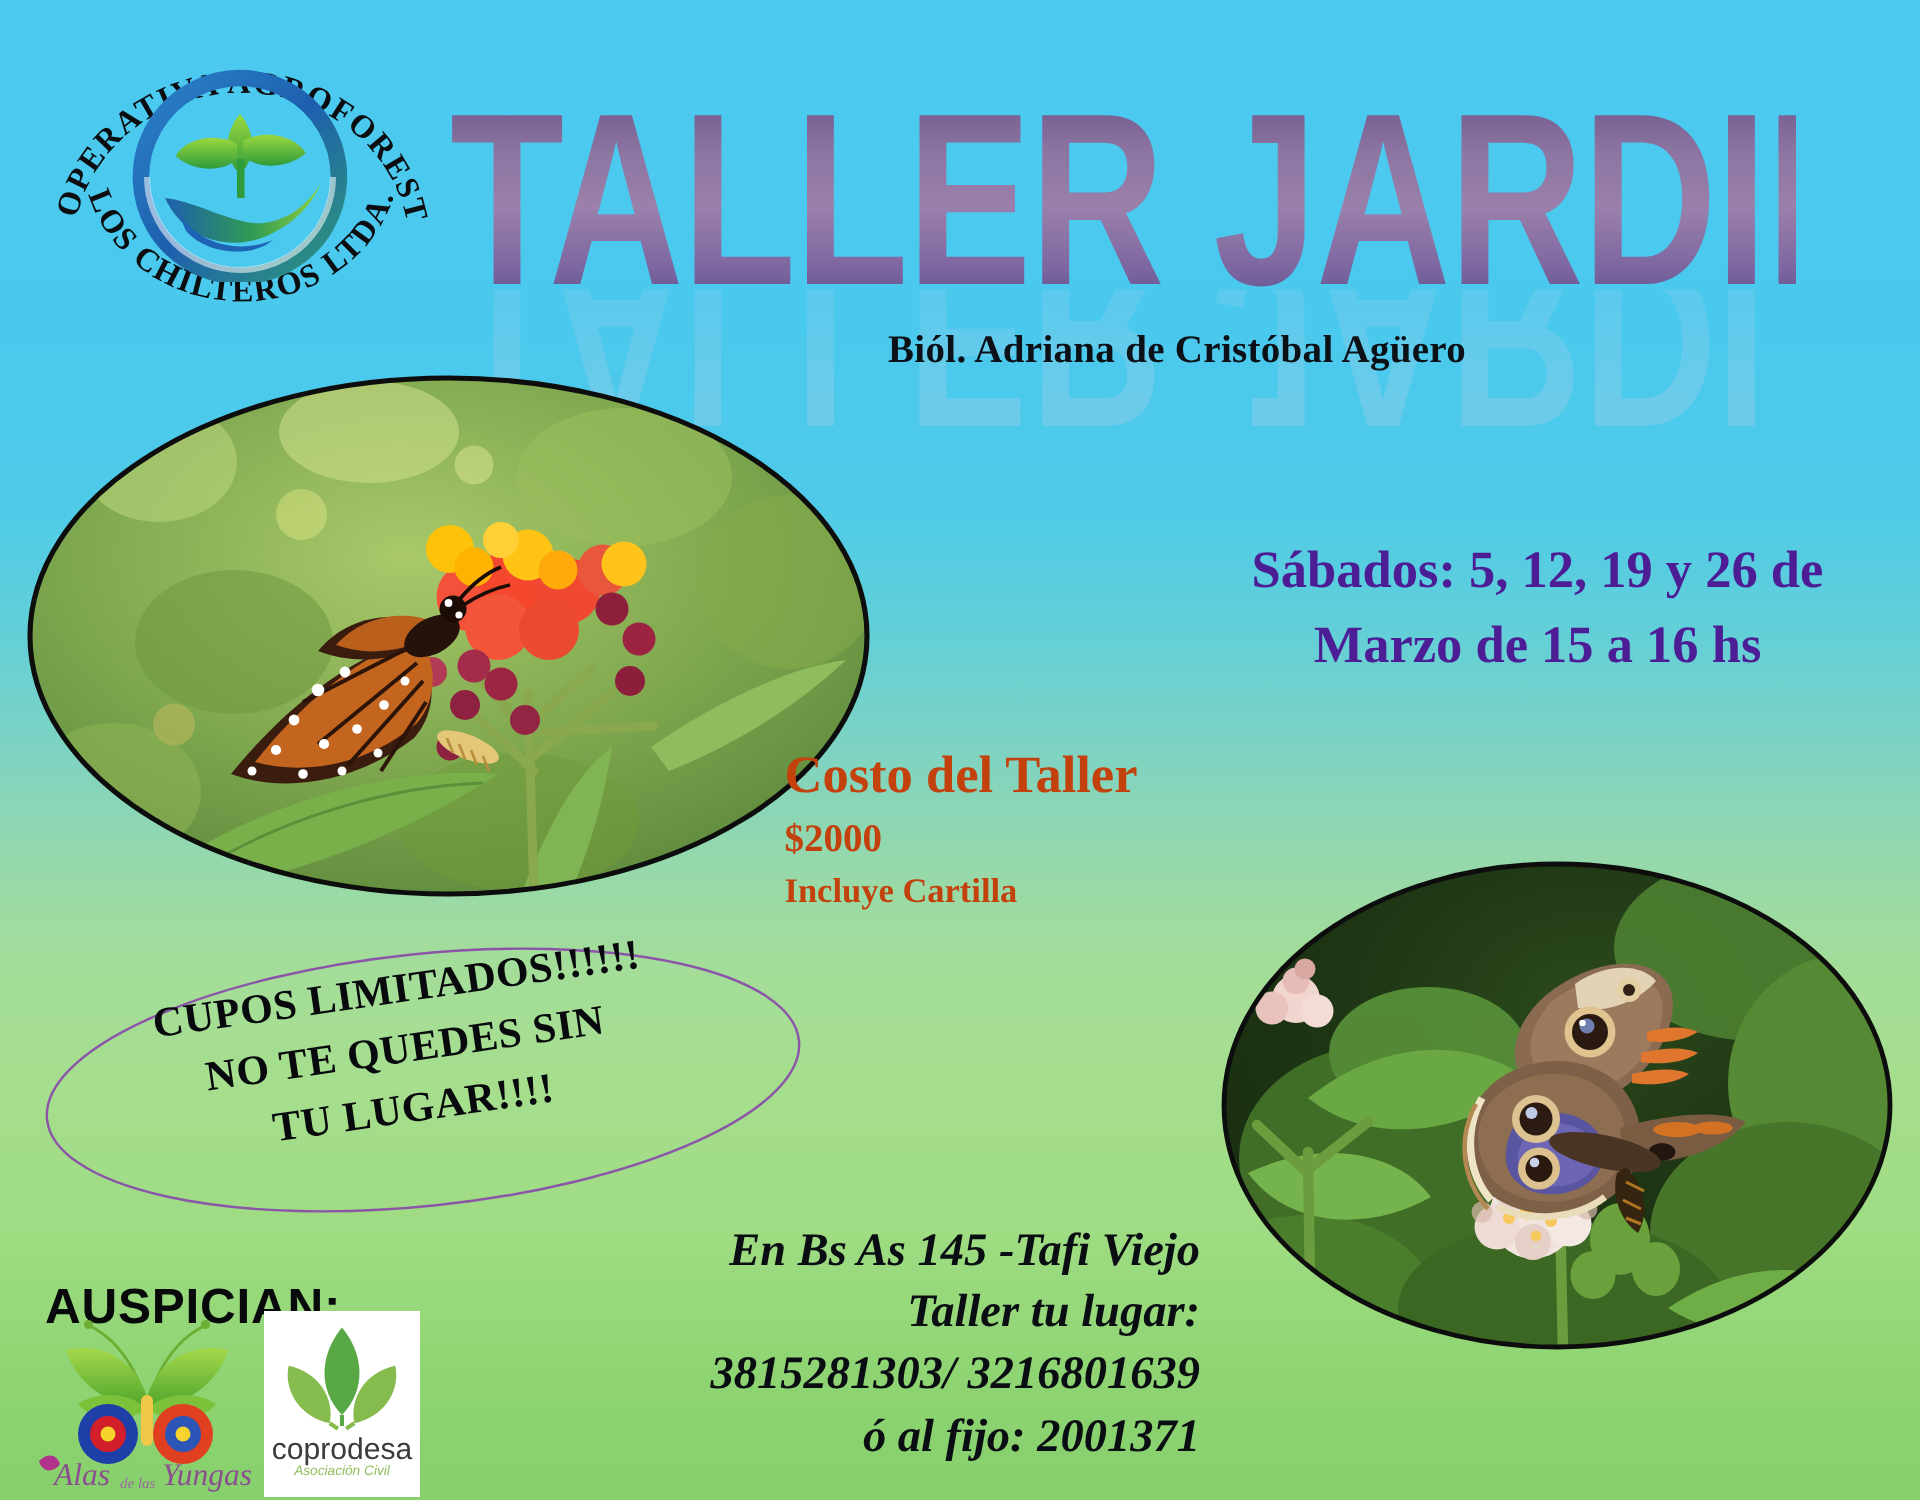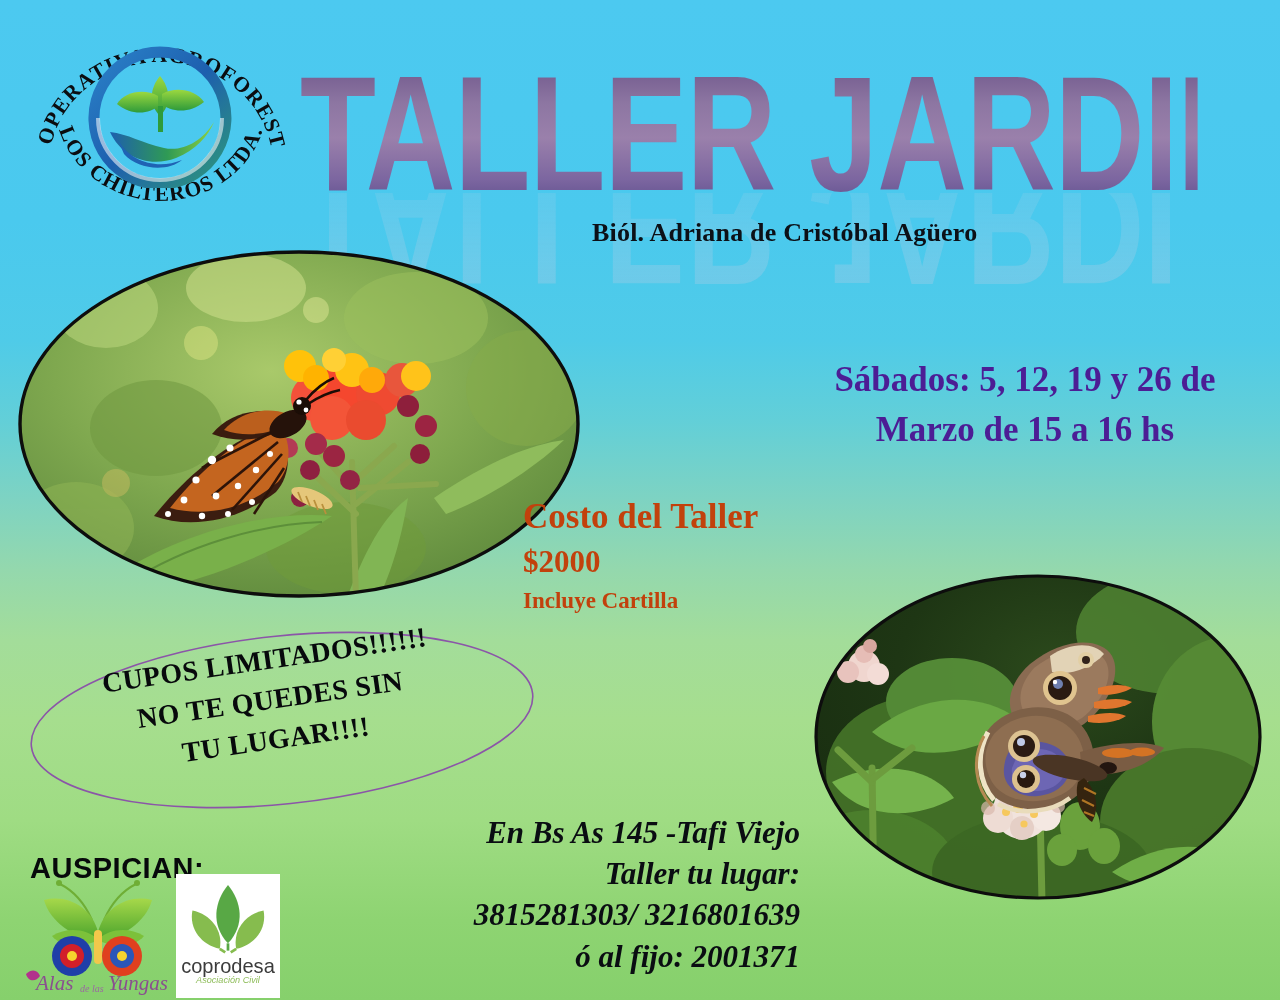--- a/index.html
+++ b/index.html
@@ -78,41 +78,41 @@
   .dates {
     position:absolute; left:810px; top:355px; width:430px;
     text-align:center; font-size:35px; font-weight:bold;
     color:#4c1d95; line-height:1.44;
   }
   .dates .line2 { display:block; }
 
   
   .cost { position:absolute; left:523px; top:495px; width:340px; text-align:left; color:#c2410c; }
   .cost .c1 { font-size:35px; font-weight:bold; line-height:1.25; }
-  .cost .c2 { font-size:31px; font-weight:bold; line-height:1.5; }
+  .cost .c2 { font-size:26px; font-weight:bold; line-height:1.5; }
   .cost .c3 { font-size:23px; font-weight:bold; line-height:1.35; }
 
   
   .cupos-ellipse { position:absolute; left:26px; top:630px; width:512px; height:180px; }
   .cupos-text {
     position:absolute; left:70px; top:640px; width:400px;
     transform:rotate(-8.2deg); transform-origin:center center;
     text-align:center; color:#07090c;
   }
   .cupos-text div { font-size:28px; font-weight:bold; line-height:1.42; letter-spacing:.4px; }
 
   
   .contact { position:absolute; left:395px; top:812px; width:405px; text-align:right; color:#0a0d12;font-style:italic; }
   .contact div { font-size:31px; font-weight:bold; line-height:1.33; }
 
   
   .auspician-label {
     position:absolute; left:30px; top:852px;
     font-family:"Liberation Sans", sans-serif;
-    font-size:29px; font-weight:bold; color:#07090b; letter-spacing:.5px;
+    font-size:33px; font-weight:bold; color:#07090b; letter-spacing:.5px;
   }
   .sponsor-yungas { position:absolute; left:22px; top:876px; width:152px; height:120px; }
   .sponsor-coprodesa { position:absolute; left:176px; top:874px; width:104px; height:124px; background:#ffffff; }
 
   
   .photo-left  { position:absolute; left:16px;  top:248px; width:566px; height:352px; }
   .photo-right { position:absolute; left:812px; top:572px; width:452px; height:330px; }
   .photo-left svg, .photo-right svg { display:block; width:100%; height:100%; }
 
   .sr { position:absolute; width:1px; height:1px; overflow:hidden; clip:rect(0 0 0 0); }

